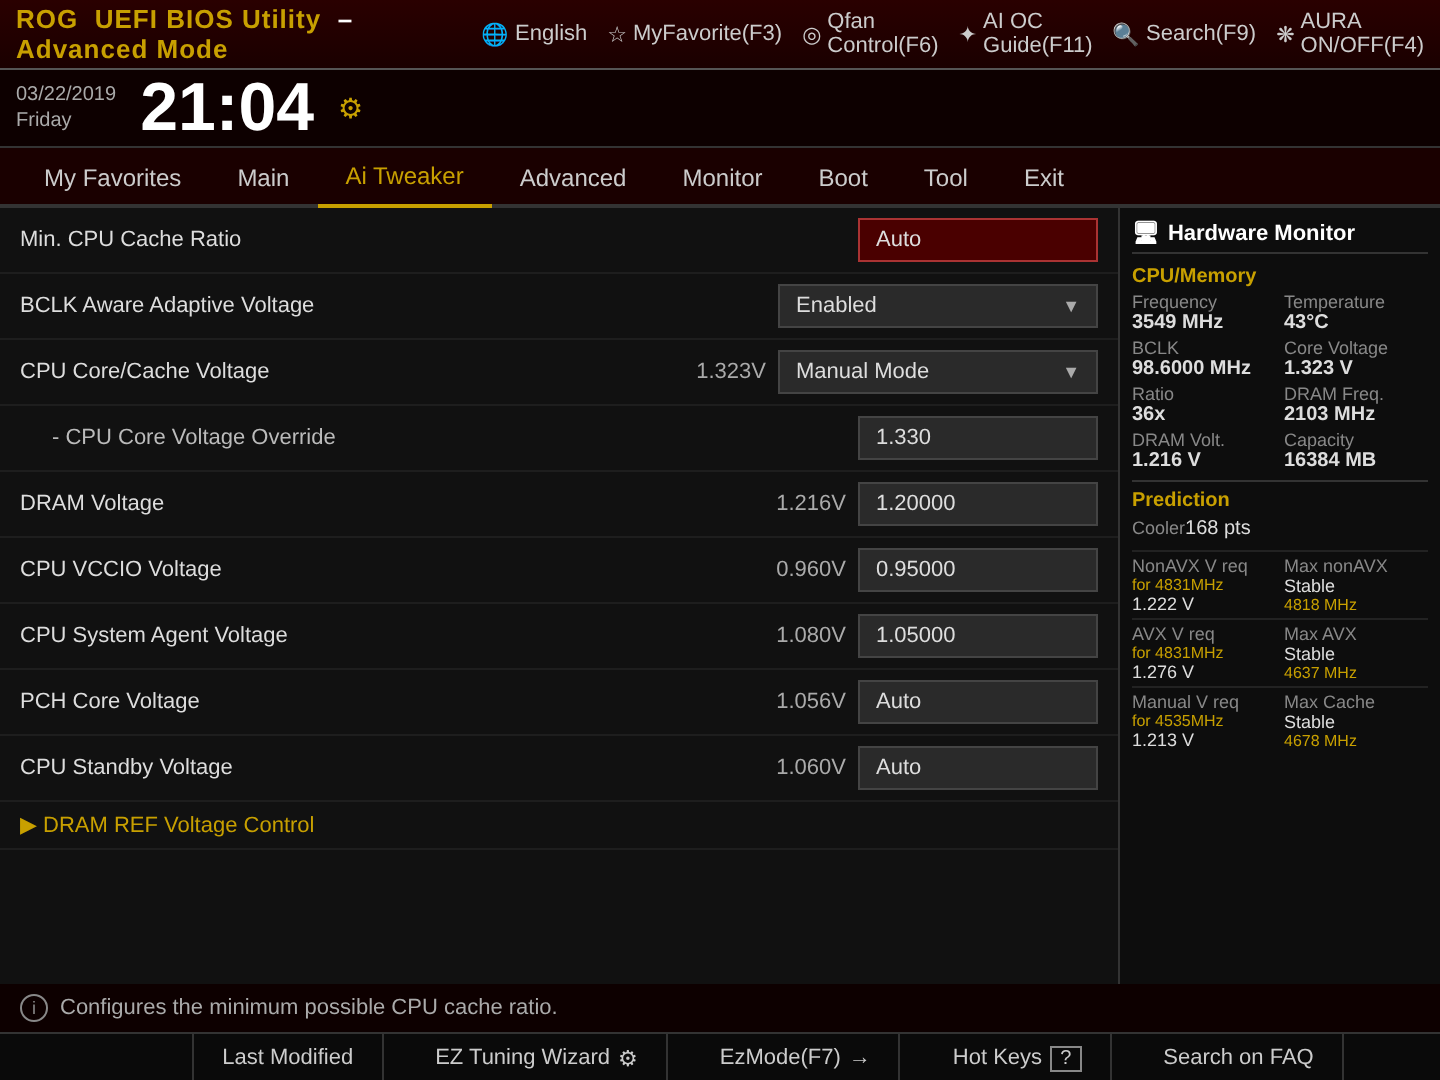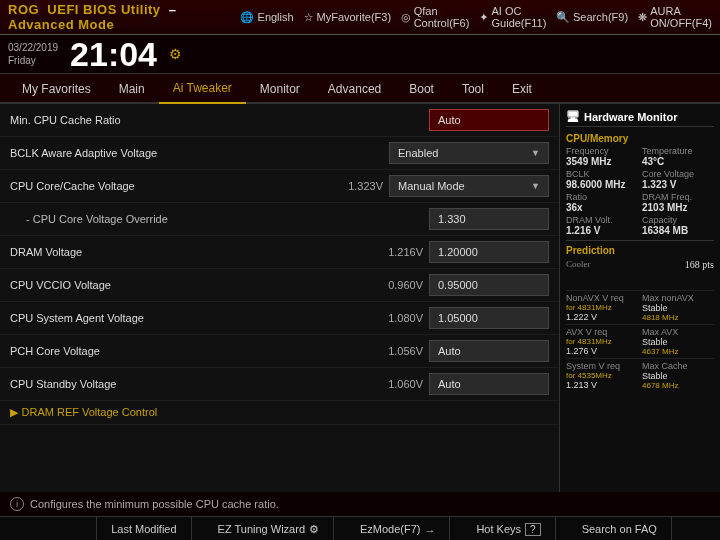--- a/index.html
+++ b/index.html
@@ -224,23 +224,22 @@
       margin-top: 4px;
     }
     .prediction-title {
       color: #c8a000;
       font-size: 10px;
       font-weight: bold;
       margin-bottom: 3px;
     }
     .cooler-row {
       display: flex;
-      justify-content: space-between;
-      margin-bottom: 20px;
-      font-family: Liberation Serif, serif;
+      justify-content: flex-start;
+      margin-bottom: 5px;
     }
     .cooler-label { color: #888; font-size: 9px; }
     .cooler-value { color: #ddd; font-size: 10px; }
     .pred-header { color: #888; }
     .pred-value { color: #ddd; }
     .pred-freq { color: #c8a000; font-size: 8px; }
     .pred-section {
       border-top: 1px solid #222;
       padding-top: 2px;
       margin-top: 2px;
@@ -328,22 +327,22 @@
     <div>Friday</div>
   </div>
   <div class="time-display">21:04</div>
   <div class="time-gear">⚙</div>
 </div>
 
 <div class="nav-bar">
   <div class="nav-item">My Favorites</div>
   <div class="nav-item">Main</div>
   <div class="nav-item active">Ai Tweaker</div>
+  <div class="nav-item">Advanced</div>
   <div class="nav-item">Monitor</div>
-  <div class="nav-item">Advanced</div>
   <div class="nav-item">Boot</div>
   <div class="nav-item">Tool</div>
   <div class="nav-item">Exit</div>
 </div>
 
 <div class="main-content">
 
   <div class="settings-panel">
 
     <div class="setting-row">
@@ -480,21 +479,21 @@
             <div class="pred-header">Max AVX</div>
             <div class="pred-value">Stable</div>
             <div class="pred-freq">4637 MHz</div>
           </div>
         </div>
       </div>
 
       <div class="pred-section">
         <div style="display:grid;grid-template-columns:1fr 1fr;gap:1px 4px;font-size:9px;">
           <div>
-            <div class="pred-header">System V req</div>
+            <div class="pred-header">Manual V req</div>
             <div class="pred-freq">for 4535MHz</div>
             <div class="pred-value">1.213 V</div>
           </div>
           <div>
             <div class="pred-header">Max Cache</div>
             <div class="pred-value">Stable</div>
             <div class="pred-freq">4678 MHz</div>
           </div>
         </div>
       </div>

